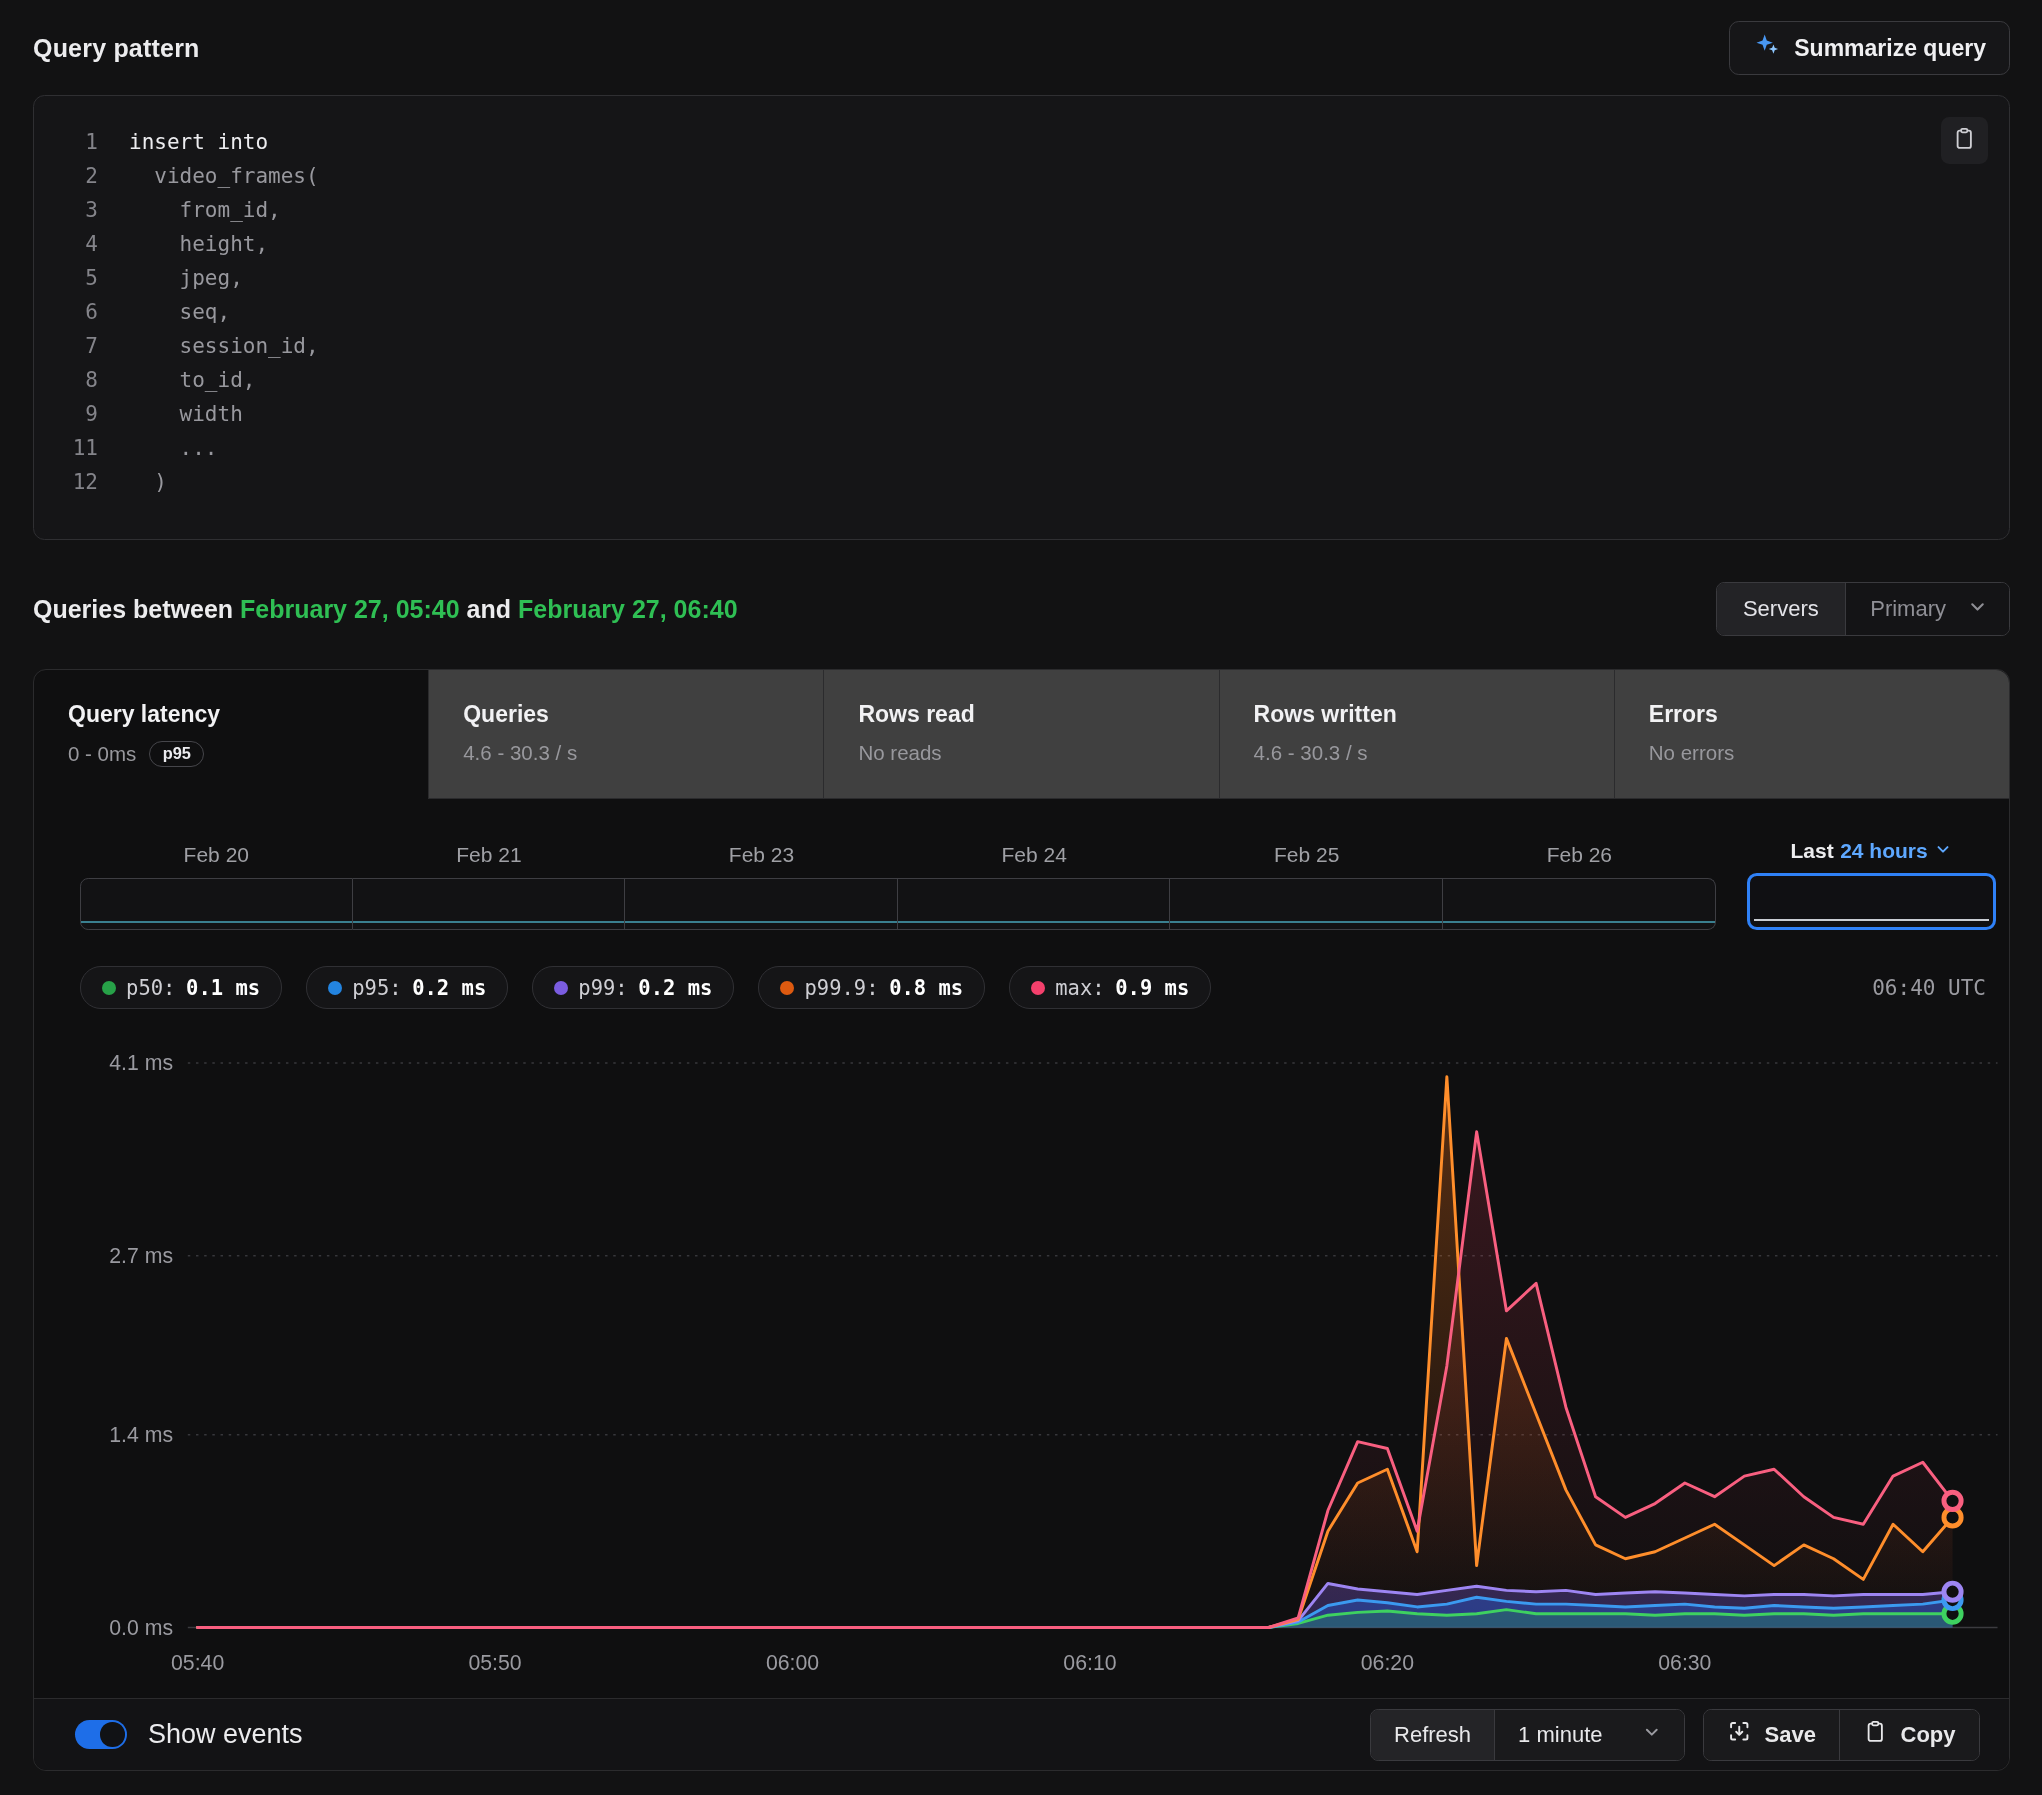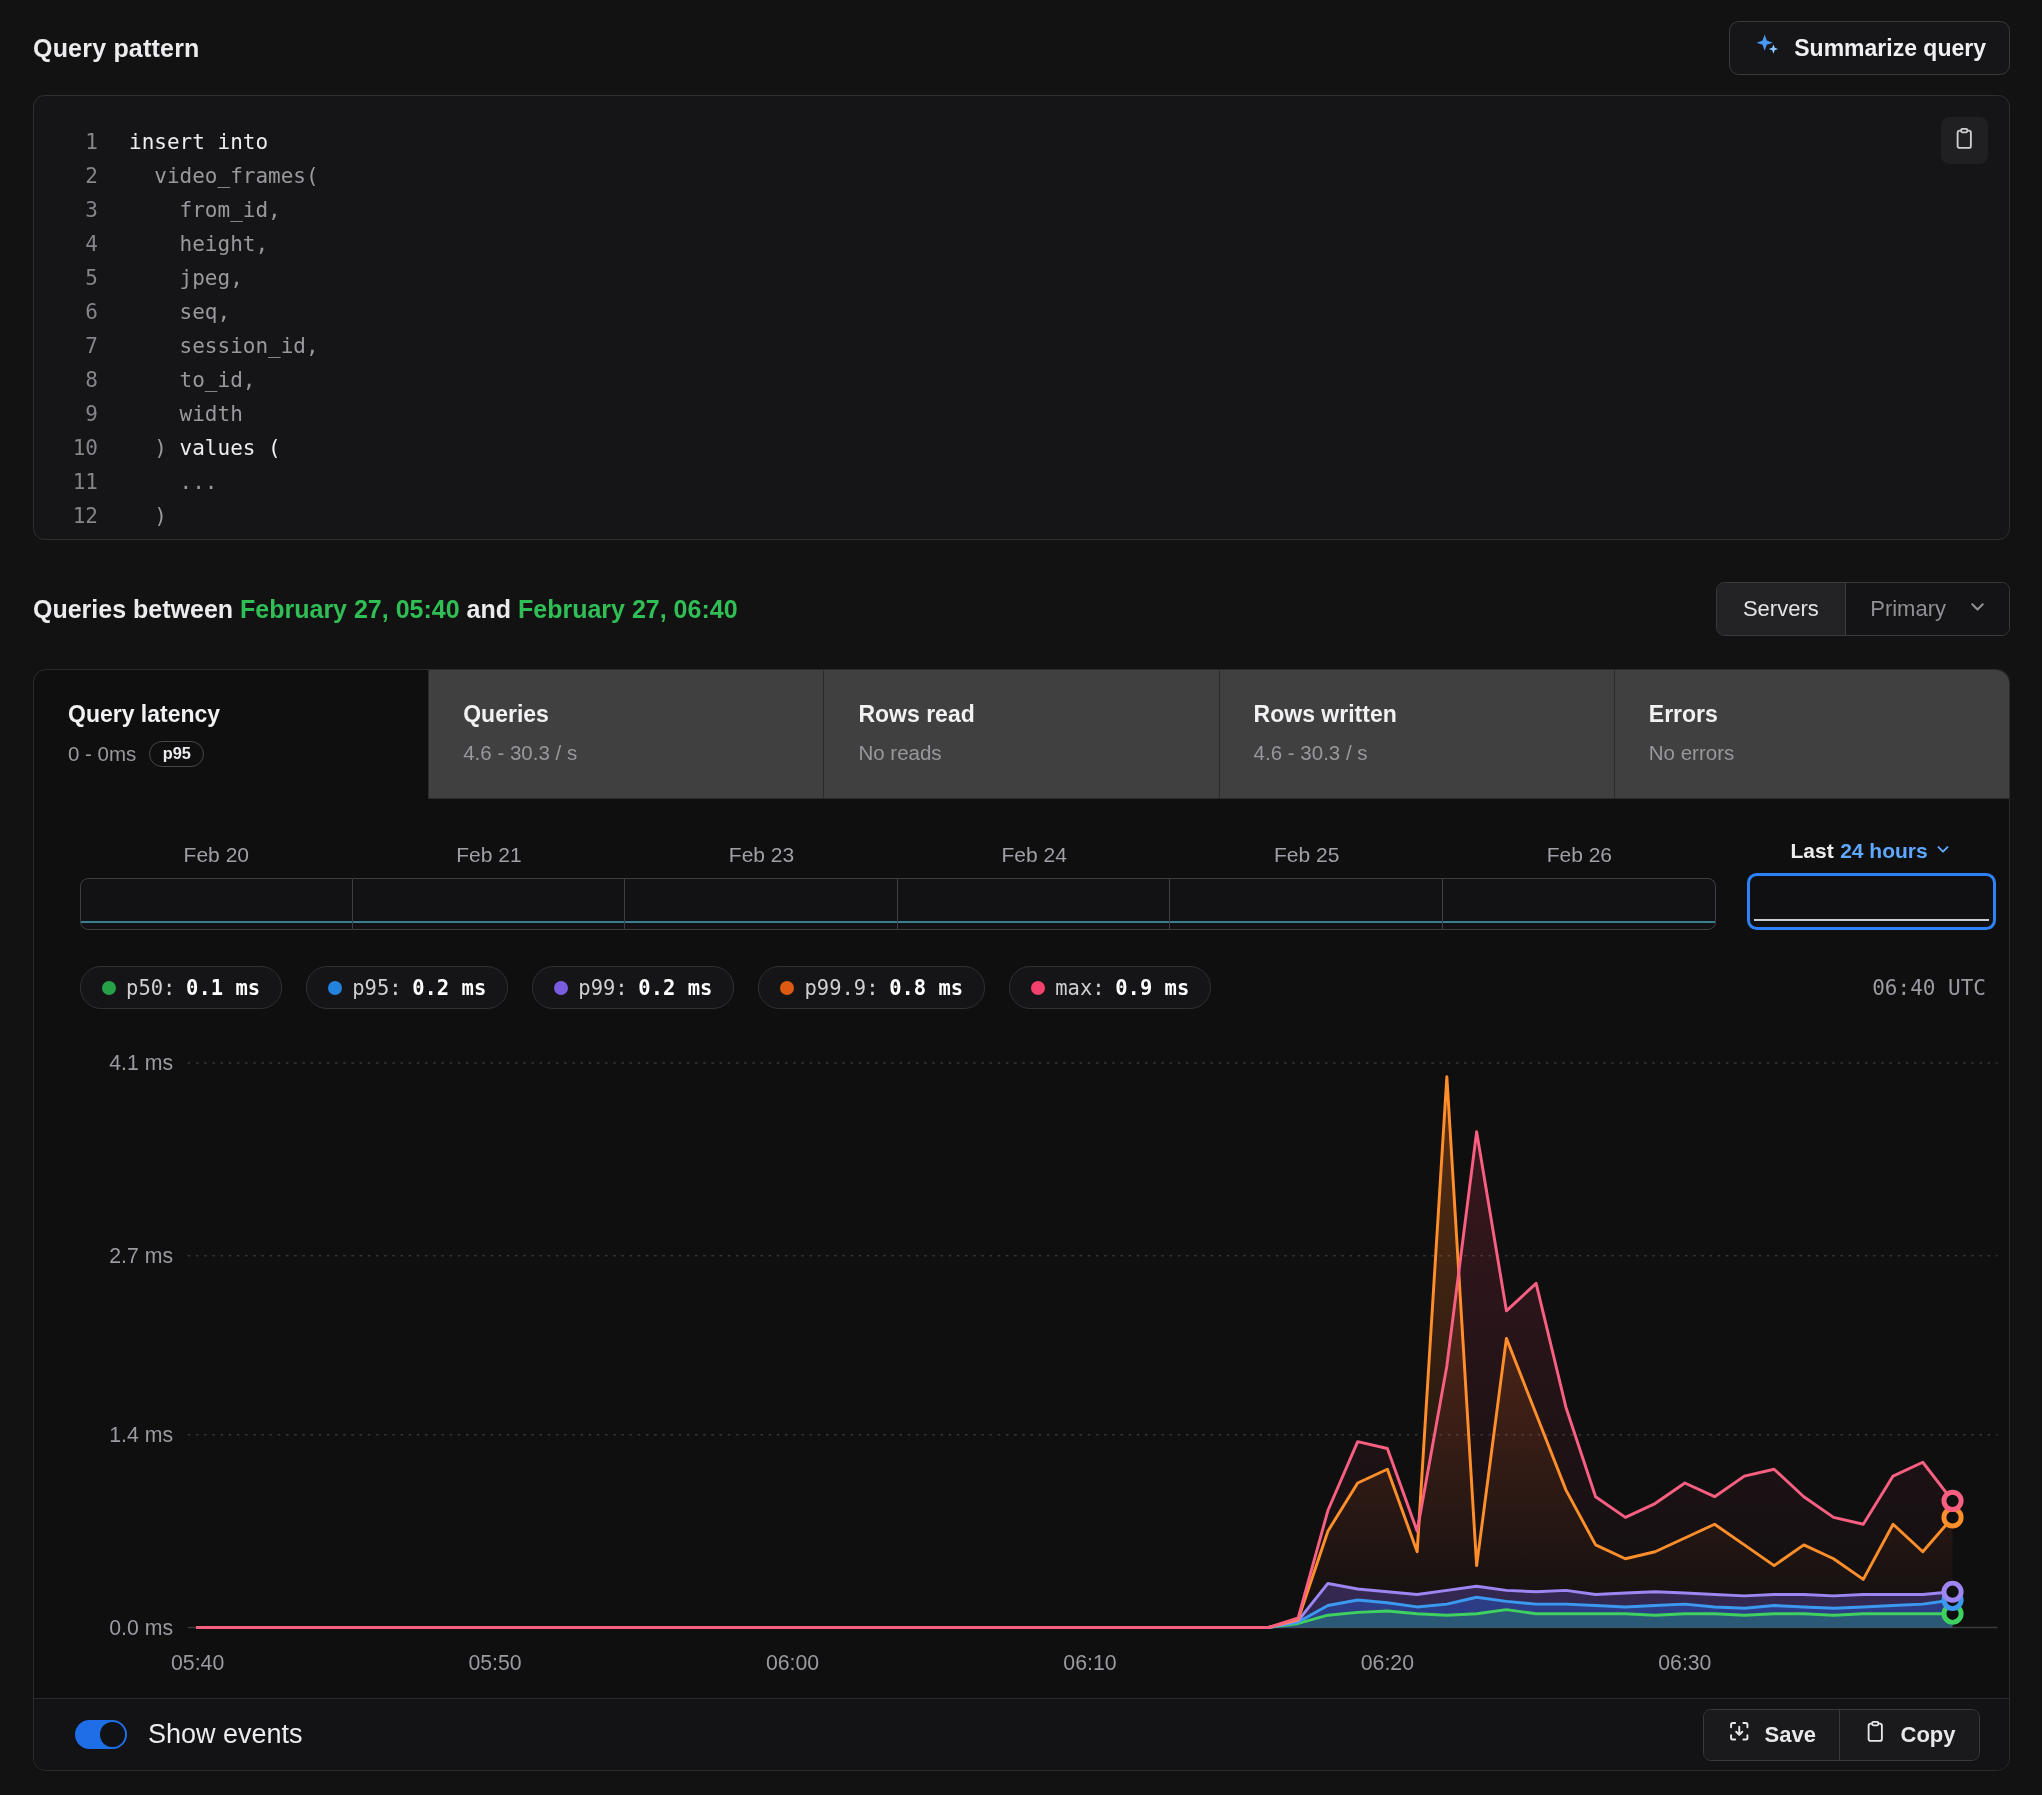--- a/index.html
+++ b/index.html
@@ -112,21 +112,20 @@
     <div id="code-lines">
         <div class="code-line"><span class="code-ln">1</span><span class="code-tx"><span class="kw">insert into</span></span></div>
         <div class="code-line"><span class="code-ln">2</span><span class="code-tx"><span class="id">  video_frames(</span></span></div>
         <div class="code-line"><span class="code-ln">3</span><span class="code-tx"><span class="id">    from_id,</span></span></div>
         <div class="code-line"><span class="code-ln">4</span><span class="code-tx"><span class="id">    height,</span></span></div>
         <div class="code-line"><span class="code-ln">5</span><span class="code-tx"><span class="id">    jpeg,</span></span></div>
         <div class="code-line"><span class="code-ln">6</span><span class="code-tx"><span class="id">    seq,</span></span></div>
         <div class="code-line"><span class="code-ln">7</span><span class="code-tx"><span class="id">    session_id,</span></span></div>
         <div class="code-line"><span class="code-ln">8</span><span class="code-tx"><span class="id">    to_id,</span></span></div>
         <div class="code-line"><span class="code-ln">9</span><span class="code-tx"><span class="id">    width</span></span></div>
-        <div class="code-line"><span class="code-ln">10</span><span class="code-tx"><span class="id">  ) </span><span class="kw">values (</span></span></div>
         <div class="code-line"><span class="code-ln">11</span><span class="code-tx"><span class="id">    ...</span></span></div>
         <div class="code-line"><span class="code-ln">12</span><span class="code-tx"><span class="id">  )</span></span></div>
       </div>
     <button class="copy-code-btn">
       <span>
         <svg width="24.5" height="24.5" viewBox="0 0 24 24" fill="none" stroke="#cfcfd4" stroke-width="1.8" stroke-linejoin="round">
           <rect x="5.5" y="4.5" width="13" height="17" rx="2"></rect>
           <rect x="9" y="2.8" width="6" height="3.4" rx="1.2" fill="#202023"></rect>
         </svg>
       </span>
@@ -320,20 +319,31 @@
         </svg>
     </div>
 
     <div class="panel-footer">
       <div class="toggle">
         <div class="knob"></div>
       </div>
       <span class="toggle-label">Show events</span>
       <div class="footer-spacer"></div>
 
+      <div class="btn-group">
+        <button class="fbtn raised">Refresh</button>
+        <button class="fbtn interval">
+          <span>1 minute</span>
+          <span class="chev">
+            <svg width="19.6" height="19.6" viewBox="0 0 24 24" fill="none" stroke="#9a9aa0" stroke-width="2.4" stroke-linecap="round" stroke-linejoin="round">
+                <polyline points="6,9.5 12,15.5 18,9.5"></polyline>
+              </svg>
+          </span>
+        </button>
+      </div>
 
       <div class="btn-group">
         <button class="fbtn semibold">
           <span>
             <svg width="24.5" height="24.5" viewBox="0 0 24 24" fill="none" stroke="#e8e8ea" stroke-width="1.9" stroke-linecap="round" stroke-linejoin="round">
               <path d="M4 8 V5.5 A1.5 1.5 0 0 1 5.5 4 H8"></path>
                 <path d="M16 4 H18.5 A1.5 1.5 0 0 1 20 5.5 V8"></path>
               <path d="M20 16 V18.5 A1.5 1.5 0 0 1 18.5 20 H16"></path>
                 <path d="M8 20 H5.5 A1.5 1.5 0 0 1 4 18.5 V16"></path>
               <path d="M12 7.5 V15"></path>

